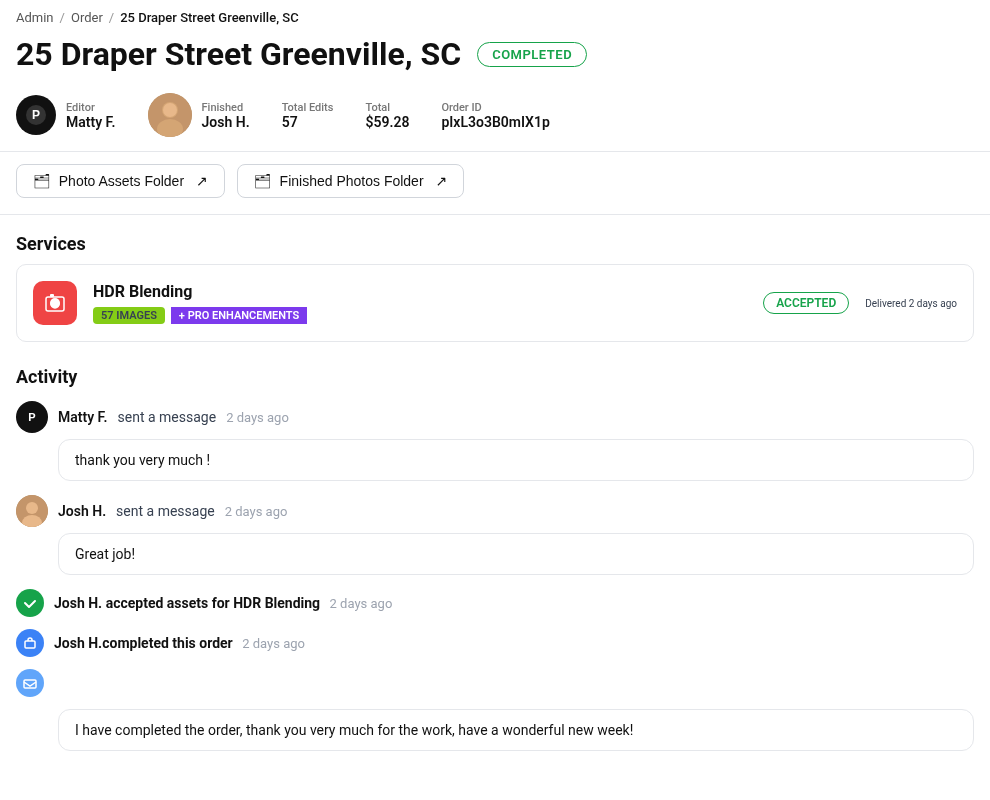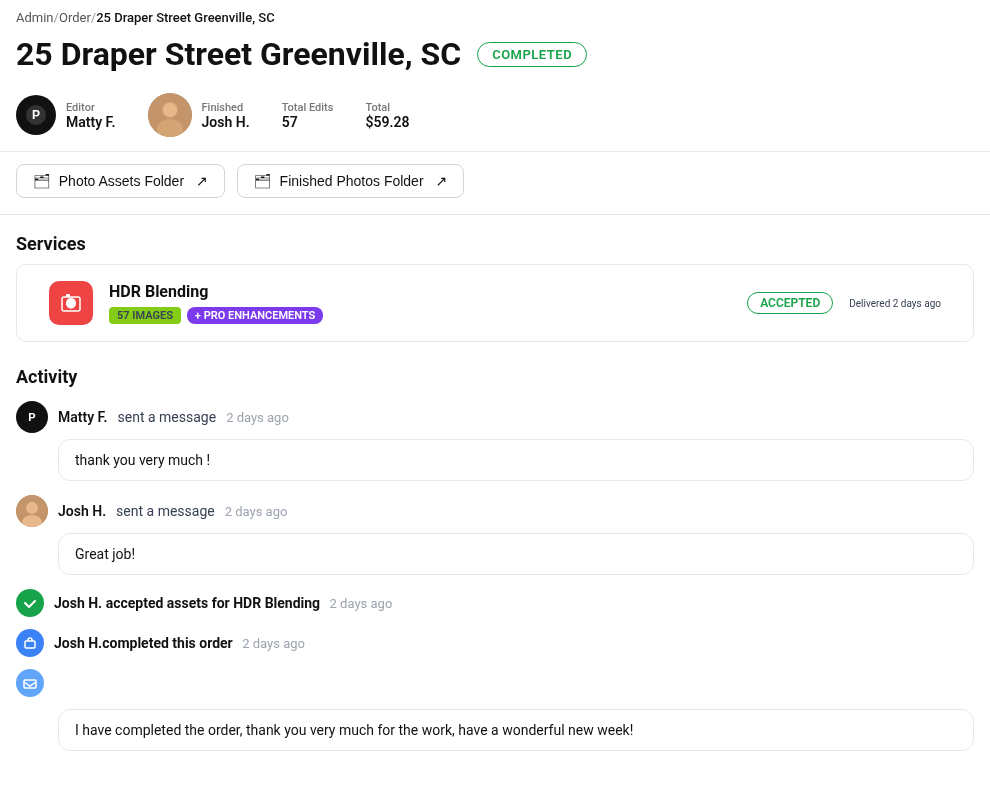--- a/index.html
+++ b/index.html
@@ -11,20 +11,21 @@
       width: 990px;
       min-height: 800px;
     }
 
     .breadcrumb {
       padding: 10px 16px 6px;
       font-size: 13px;
       color: #555;
       display: flex;
       align-items: center;
+      gap: 6px;
     }
     .breadcrumb span { color: #555; }
     .breadcrumb .sep { color: #999; }
     .breadcrumb .current { color: #111; font-weight: 500; }
 
     .page-header {
       padding: 4px 16px 12px;
       display: flex;
       align-items: center;
       gap: 16px;
@@ -121,21 +122,21 @@
       padding: 18px 16px 10px;
       font-size: 18px;
       font-weight: 700;
       color: #111;
     }
 
     .service-card {
       margin: 0 16px 16px;
       border: 1.5px solid #e5e7eb;
       border-radius: 10px;
-      padding: 16px 32px;
+      padding: 16px 16px;
       display: flex;
       align-items: center;
       gap: 16px;
     }
     .service-icon {
       width: 44px;
       height: 44px;
       background: #ef4444;
       border-radius: 10px;
       display: flex;
@@ -159,21 +160,21 @@
       font-weight: 600;
       padding: 2px 8px;
       border-radius: 4px;
     }
     .tag-pro {
       background: #7c3aed;
       color: #fff;
       font-size: 11px;
       font-weight: 600;
       padding: 2px 8px;
-      border-radius: 8px;
+      border-radius: 0;
     }
     .service-status {
       border: 1.5px solid #16a34a;
       color: #16a34a;
       border-radius: 20px;
       padding: 3px 12px;
       font-size: 12px;
       font-weight: 600;
     }
     .service-delivery {
@@ -317,20 +318,24 @@
     <span class="meta-label">Total Edits</span>
     <span class="meta-value">57</span>
   </div>
 
   <div class="meta-item">
     <span class="meta-label">Total</span>
     <span class="meta-value">$59.28</span>
   </div>
 
 
+  <div class="meta-item">
+    <span class="meta-label">Order ID</span>
+    <span class="meta-value">pIxL3o3B0mIX1p</span>
+  </div>
 </div>
 
 <div class="folder-row">
   <button class="folder-btn">
     <span>🗂</span>
     <span>Photo Assets Folder</span>
     <span style="margin-left:4px;">↗</span>
   </button>
   <button class="folder-btn">
     <span>🗂</span>

